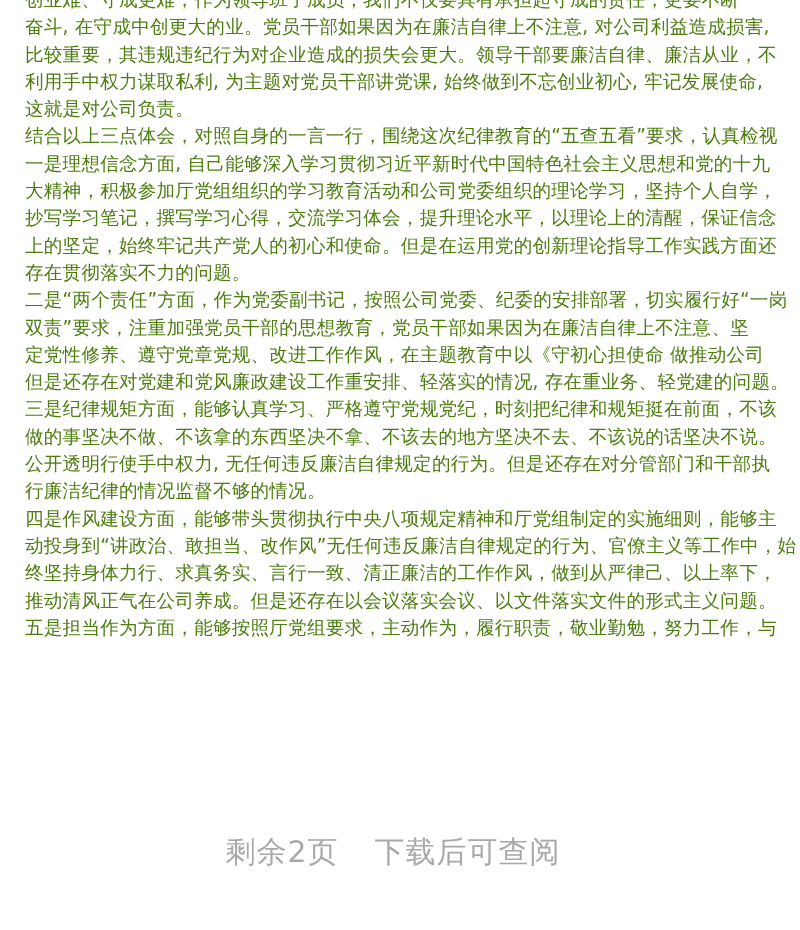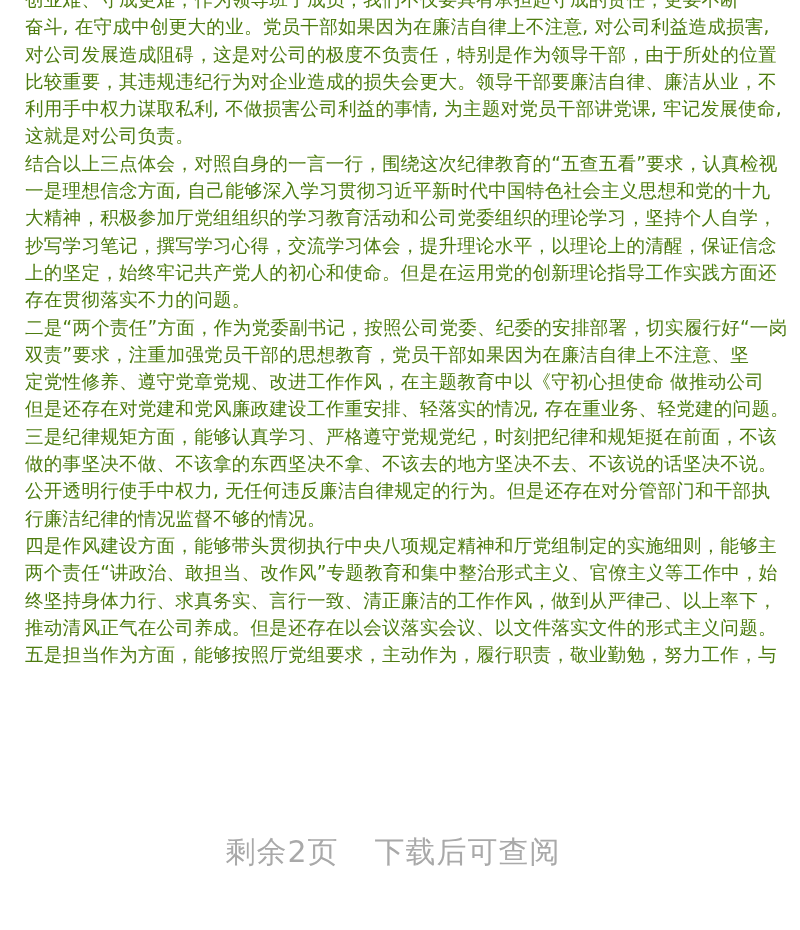--- a/index.html
+++ b/index.html
@@ -16,40 +16,39 @@
                transform:rotate(-50deg); pointer-events:none; white-space:nowrap; }
 </style>
 </head>
 <body>
 
 <div class="watermark" style="left:220px; top:470px;">​</div>
 
 <div class="doc">
   <div class="line">创业难、守成更难，作为领导班子成员，我们不仅要具有承担起守成的责任，更要不断</div>
   <div class="line">奋斗, 在守成中创更大的业。党员干部如果因为在廉洁自律上不注意, 对公司利益造成损害,</div>
-  <div class="line">对公司发展造成阻碍，这是对公司的极度不负责任，特别是作为领导干部，由于所处的位置</div>
   <div class="line">比较重要，其违规违纪行为对企业造成的损失会更大。领导干部要廉洁自律、廉洁从业，不</div>
-  <div class="line">利用手中权力谋取私利, 不做损害公司利益的事情, 为主题对党员干部讲党课, 牢记发展使命,</div>
+  <div class="line">利用手中权力谋取私利, 为主题对党员干部讲党课, 始终做到不忘创业初心, 牢记发展使命,</div>
   <div class="line">这就是对公司负责。</div>
   <div class="line">结合以上三点体会，对照自身的一言一行，围绕这次纪律教育的“五查五看”要求，认真检视</div>
   <div class="line">一是理想信念方面, 自己能够深入学习贯彻习近平新时代中国特色社会主义思想和党的十九</div>
   <div class="line">大精神，积极参加厅党组组织的学习教育活动和公司党委组织的理论学习，坚持个人自学，</div>
   <div class="line">抄写学习笔记，撰写学习心得，交流学习体会，提升理论水平，以理论上的清醒，保证信念</div>
   <div class="line">上的坚定，始终牢记共产党人的初心和使命。但是在运用党的创新理论指导工作实践方面还</div>
   <div class="line">存在贯彻落实不力的问题。</div>
   <div class="line">二是“两个责任”方面，作为党委副书记，按照公司党委、纪委的安排部署，切实履行好“一岗</div>
   <div class="line">双责”要求，注重加强党员干部的思想教育，党员干部如果因为在廉洁自律上不注意、坚</div>
   <div class="line">定党性修养、遵守党章党规、改进工作作风，在主题教育中以《守初心担使命 做推动公司</div>
   <div class="line">但是还存在对党建和党风廉政建设工作重安排、轻落实的情况, 存在重业务、轻党建的问题。</div>
   <div class="line">三是纪律规矩方面，能够认真学习、严格遵守党规党纪，时刻把纪律和规矩挺在前面，不该</div>
   <div class="line">做的事坚决不做、不该拿的东西坚决不拿、不该去的地方坚决不去、不该说的话坚决不说。</div>
   <div class="line">公开透明行使手中权力, 无任何违反廉洁自律规定的行为。但是还存在对分管部门和干部执</div>
   <div class="line">行廉洁纪律的情况监督不够的情况。</div>
   <div class="line">四是作风建设方面，能够带头贯彻执行中央八项规定精神和厅党组制定的实施细则，能够主</div>
-  <div class="line">两个责任“讲政治、敢担当、改作风”专题教育和集中整治形式主义、官僚主义等工作中，始</div>
+  <div class="line">动投身到“讲政治、敢担当、改作风”无任何违反廉洁自律规定的行为、官僚主义等工作中，始</div>
   <div class="line">终坚持身体力行、求真务实、言行一致、清正廉洁的工作作风，做到从严律己、以上率下，</div>
   <div class="line">推动清风正气在公司养成。但是还存在以会议落实会议、以文件落实文件的形式主义问题。</div>
   <div class="line">五是担当作为方面，能够按照厅党组要求，主动作为，履行职责，敬业勤勉，努力工作，与</div>
 </div>
 
 <div class="footer">
   <span>剩余2页</span><span class="gap"></span><span>下载后可查阅</span>
 </div>
 
 </body></html>

